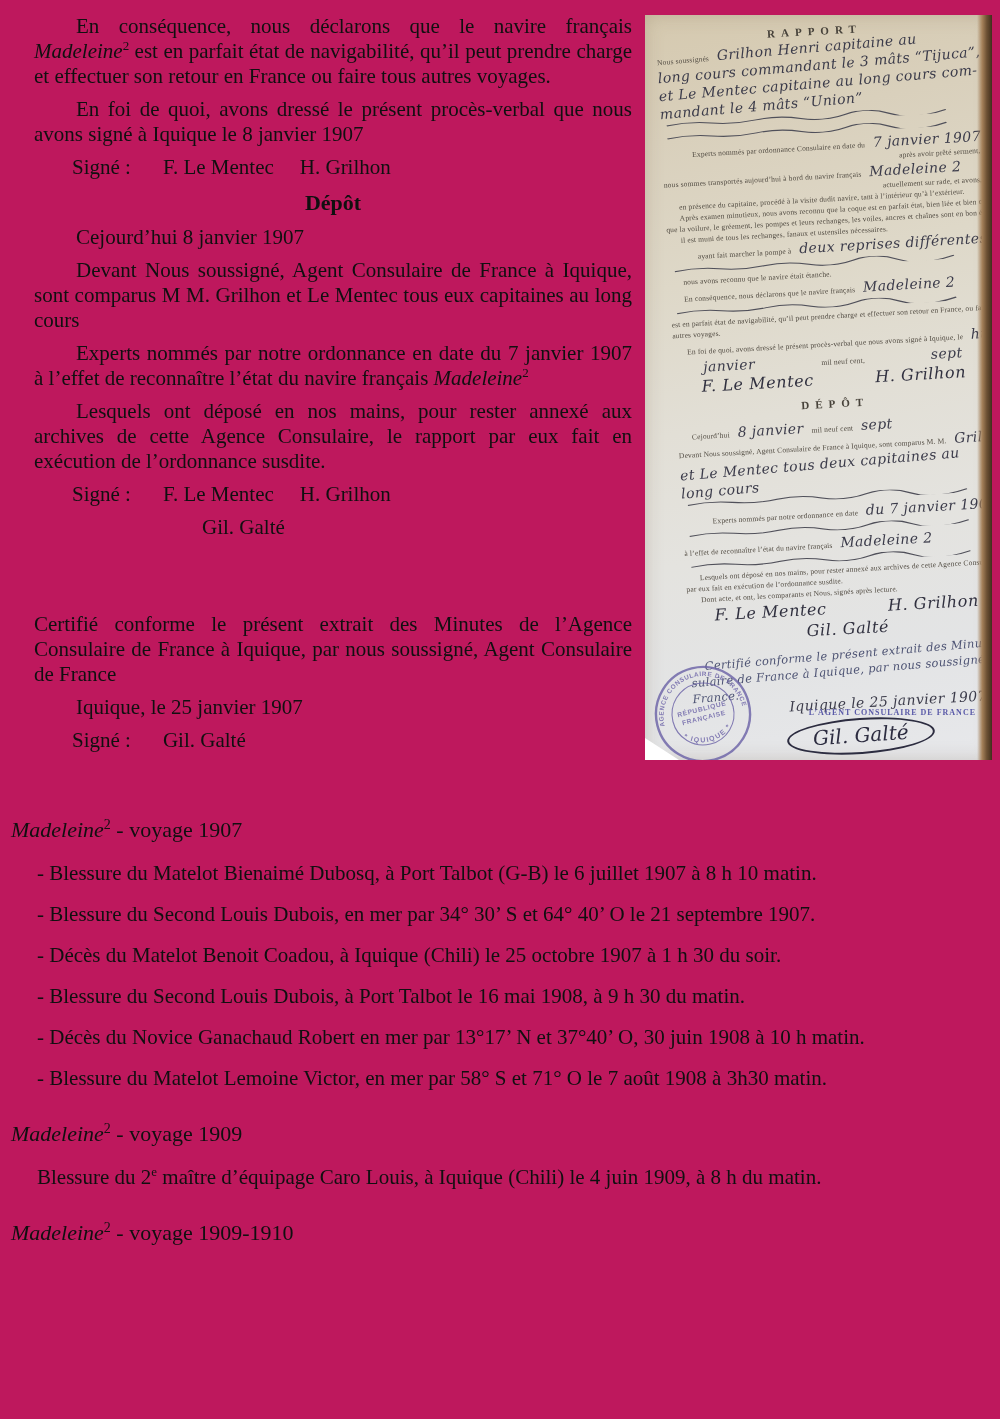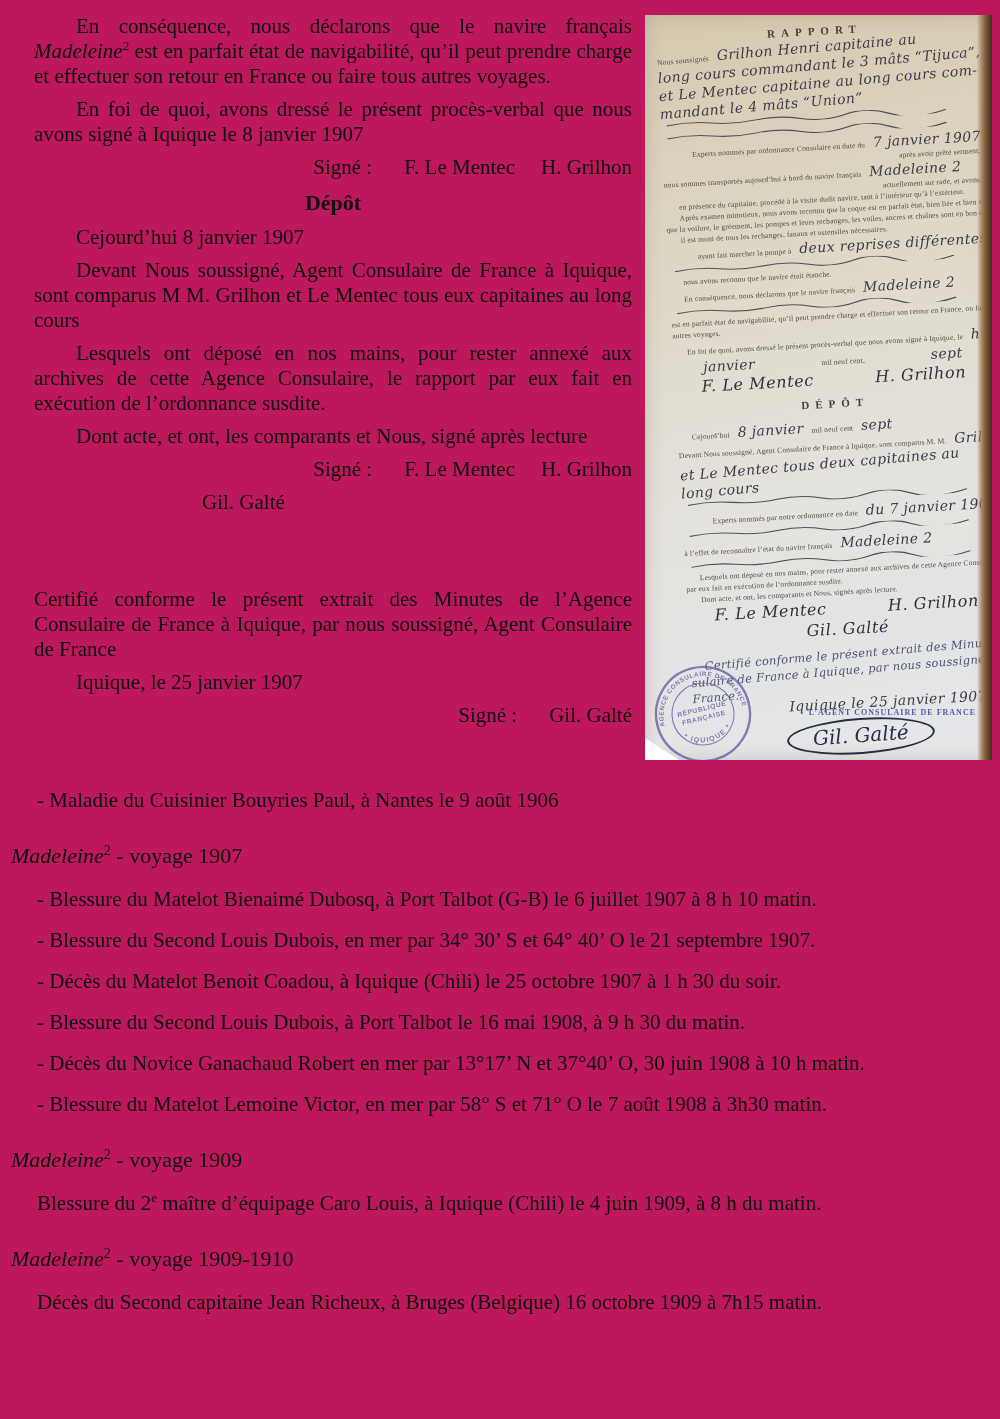--- a/index.html
+++ b/index.html
@@ -5,21 +5,21 @@
   html,body{margin:0;padding:0;background:#ffffff;}
   body{width:1000px;height:1419px;position:relative;font-family:"Liberation Serif",serif;color:#101010;}
   .page{position:relative;width:1000px;height:1419px;overflow:hidden;background:#be185d;}
 
   
   .left-col{position:absolute;left:34px;top:14px;width:598px;font-size:21px;line-height:25px;text-align:justify;}
   .left-col p{margin:0 0 8px;}
   .jp{text-indent:42px;}
   .noindent{text-indent:0;}
   .depot-heading{text-align:center;font-weight:bold;font-size:22px;margin:10px 0 10px !important;}
-  .sigrow{padding-left:38px;text-align:right;}
+  .sigrow{padding-left:38px;text-align:left;}
   .sig-name{margin-left:32px;}
   .sig-name + .sig-name{margin-left:26px;}
   .sig-line2{margin-left:168px !important;text-align:left;}
   .certif{margin-top:72px !important;}
   sup{font-size:13px;line-height:0;}
 
   
   .events{position:absolute;left:0;top:787px;width:1000px;}
   .ev{font-size:21px;line-height:26px;margin:0 20px 15px 37px;text-align:left;}
   .voy{font-size:22px;font-weight:normal;margin:29px 0 17px 11px;line-height:27px;}
@@ -64,22 +64,22 @@
 
 <div class="page">
 
   <div class="left-col">
     <p class="jp"><span>En conséquence, nous déclarons que le navire français </span><i>Madeleine</i><sup>2</sup><span> est en parfait état de navigabilité, qu’il peut prendre charge et effectuer son retour en France ou faire tous autres voyages.</span></p>
     <p class="jp">En foi de quoi, avons dressé le présent procès-verbal que nous avons signé à Iquique le 8 janvier 1907</p>
     <p class="sigrow"><span>Signé :</span><span class="sig-name">F. Le Mentec</span><span class="sig-name">H. Grilhon</span></p>
     <p class="depot-heading">Dépôt</p>
     <p class="jp">Cejourd’hui 8 janvier 1907</p>
     <p class="jp">Devant Nous soussigné, Agent Consulaire de France à Iquique, sont comparus M M. Grilhon et Le Mentec tous eux capitaines au long cours</p>
+    <p class="jp"><span>Experts nommés par notre ordonnance en date du 7 janvier 1907 à l’effet de reconnaître l’état du navire français </span><i>Madeleine</i><sup>2</sup></p>
     <p class="jp">Lesquels ont déposé en nos mains, pour rester annexé aux archives de cette Agence Consulaire, le rapport par eux fait en exécution de l’ordonnance susdite.</p>
-    <p class="jp">Dont acte, et ont, les comparants et Nous, signé après lecture</p>
     <p class="sigrow"><span>Signé :</span><span class="sig-name">F. Le Mentec</span><span class="sig-name">H. Grilhon</span></p>
     <p class="sig-line2">Gil. Galté</p>
     <p class="noindent certif">Certifié conforme le présent extrait des Minutes de l’Agence Consulaire de France à Iquique, par nous soussigné, Agent Consulaire de France</p>
     <p class="jp">Iquique, le 25 janvier 1907</p>
     <p class="sigrow"><span>Signé :</span><span class="sig-name">Gil. Galté</span></p>
   </div>
 
   <div class="scan">
     <div class="scan-content">
         <div class="sline c">
@@ -266,31 +266,29 @@
       </svg>
     </div>
     <div class="agent">
       <div class="agent-caption">L’AGENT CONSULAIRE DE FRANCE</div>
       <div class="agent-sig">Gil. Galté</div>
     </div>
     <div class="scan-spine"></div>
   </div>
 
   <div class="events">
-    <p class="ev">- Maladie du Cuisinier Bouyries Paul, à Nantes le 9 août 1906</p>
 
     <h2 class="voy"><i>Madeleine</i><sup>2</sup><span> - voyage 1907</span></h2>
     <p class="ev">- Blessure du Matelot Bienaimé Dubosq, à Port Talbot (G-B) le 6 juillet 1907 à 8 h 10 matin.</p>
     <p class="ev">- Blessure du Second Louis Dubois, en mer par 34° 30’ S et 64° 40’ O le 21 septembre 1907.</p>
     <p class="ev">- Décès du Matelot Benoit Coadou, à Iquique (Chili) le 25 octobre 1907 à 1 h 30 du soir.</p>
 
     <p class="ev">- Blessure du Second Louis Dubois, à Port Talbot le 16 mai 1908, à 9 h 30 du matin.</p>
     <p class="ev">- Décès du Novice Ganachaud Robert en mer par 13°17’ N et 37°40’ O, 30 juin 1908 à 10 h matin.</p>
     <p class="ev">- Blessure du Matelot Lemoine Victor, en mer par 58° S et 71° O le 7 août 1908 à 3h30 matin.</p>
 
     <h2 class="voy"><i>Madeleine</i><sup>2</sup><span> - voyage 1909</span></h2>
     <p class="ev"><span>Blessure du 2</span><sup>e</sup><span> maître d’équipage Caro Louis, à Iquique (Chili) le 4 juin 1909, à 8 h du matin.</span></p>
 
     <h2 class="voy"><i>Madeleine</i><sup>2</sup><span> - voyage 1909-1910</span></h2>
-    <p class="ev">Décès du Second capitaine Jean Richeux, à Bruges (Belgique) 16 octobre 1909 à 7h15 matin.</p>
   </div>
 
 </div>
 
 </body></html>

